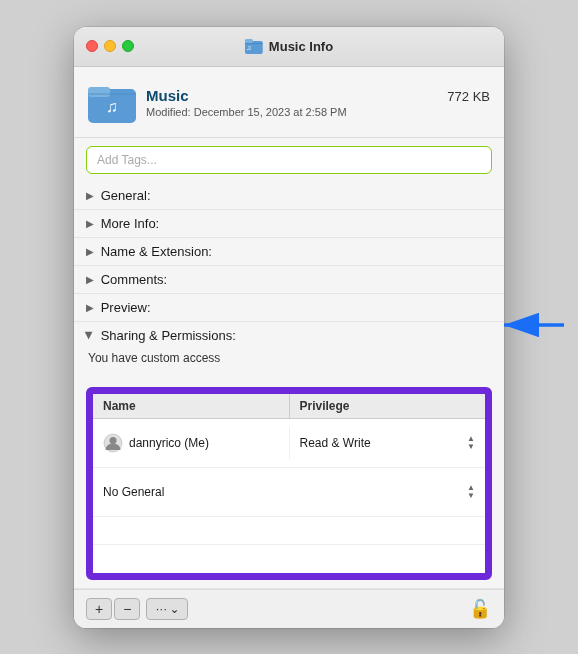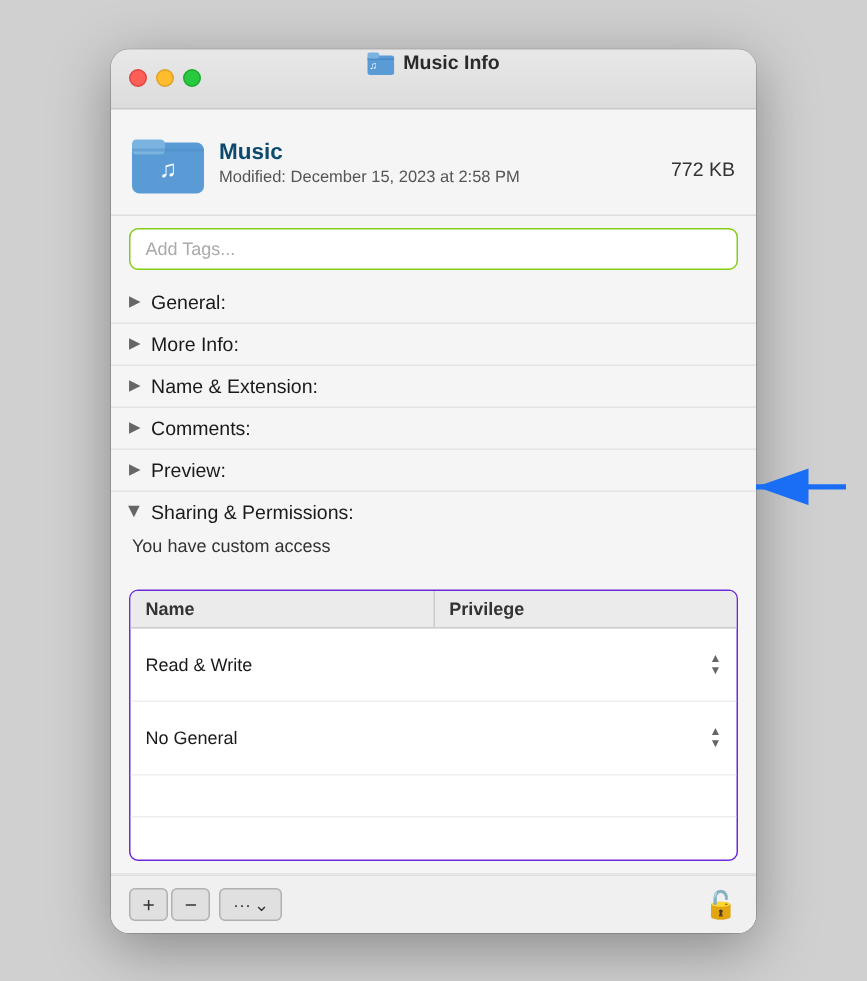--- a/index.html
+++ b/index.html
@@ -21,20 +21,21 @@
       box-shadow: 0 10px 40px rgba(0,0,0,0.35), 0 0 0 0.5px rgba(0,0,0,0.2);
       overflow: hidden;
       position: relative;
     }
 
     
     .title-bar {
       background: linear-gradient(to bottom, #e8e8e8, #dcdcdc);
       height: 40px;
       display: flex;
+      align-items: center;
       padding: 0 12px;
       border-bottom: 1px solid #c8c8c8;
       position: relative;
     }
 
     .traffic-lights {
       display: flex;
       gap: 6px;
       align-items: center;
     }
@@ -95,21 +96,21 @@
       font-size: 11px;
       color: #555;
       margin-top: 2px;
     }
 
     .file-size {
       font-size: 13px;
       color: #333;
       font-weight: 500;
       align-self: flex-start;
-      margin-top: 20px;
+      margin-top: 10px;
     }
 
     
     .tags-bar {
       border: 1px solid #84cc16;
       border-radius: 6px;
       margin: 8px 12px;
       padding: 6px 10px;
       font-size: 12px;
       color: #aaa;
@@ -156,21 +157,21 @@
 
     .custom-access-text {
       font-size: 12px;
       color: #333;
       padding: 2px 14px 6px 14px;
     }
 
     
     .permissions-table {
       margin: 16px 12px 8px 12px;
-      border: 1px solid #6d28d9;
+      border: 7px solid #6d28d9;
       border-radius: 6px;
       overflow: hidden;
       background: #fff;
     }
 
     .table-header {
       display: flex;
       background: #ebebeb;
       border-bottom: 1px solid #ccc;
       font-size: 12px;
@@ -385,20 +386,29 @@
       </div>
       <div class="custom-access-text">You have custom access</div>
 
       <div class="permissions-table">
         <div class="table-header">
           <div class="col-name">Name</div>
           <div class="col-privilege">Privilege</div>
         </div>
 
         <div class="table-row-item">
+          <div class="col-name-cell">
+
+            <svg class="user-icon" viewBox="0 0 20 20" fill="none">
+              <circle cx="10" cy="10" r="9" fill="#e0e0e0" stroke="#aaa" stroke-width="0.5"></circle>
+              <circle cx="10" cy="7.5" r="3.5" fill="#888"></circle>
+              <path d="M2.5 17c0-4 3.5-6.5 7.5-6.5s7.5 2.5 7.5 6.5" fill="#888"></path>
+            </svg>
+            <span>dannyrico (Me)</span>
+          </div>
           <div class="col-privilege-cell">
             <span>Read &amp; Write</span>
             <div class="stepper">
               <span>▲</span>
               <span>▼</span>
             </div>
           </div>
         </div>
 
         <div class="table-row-item">

